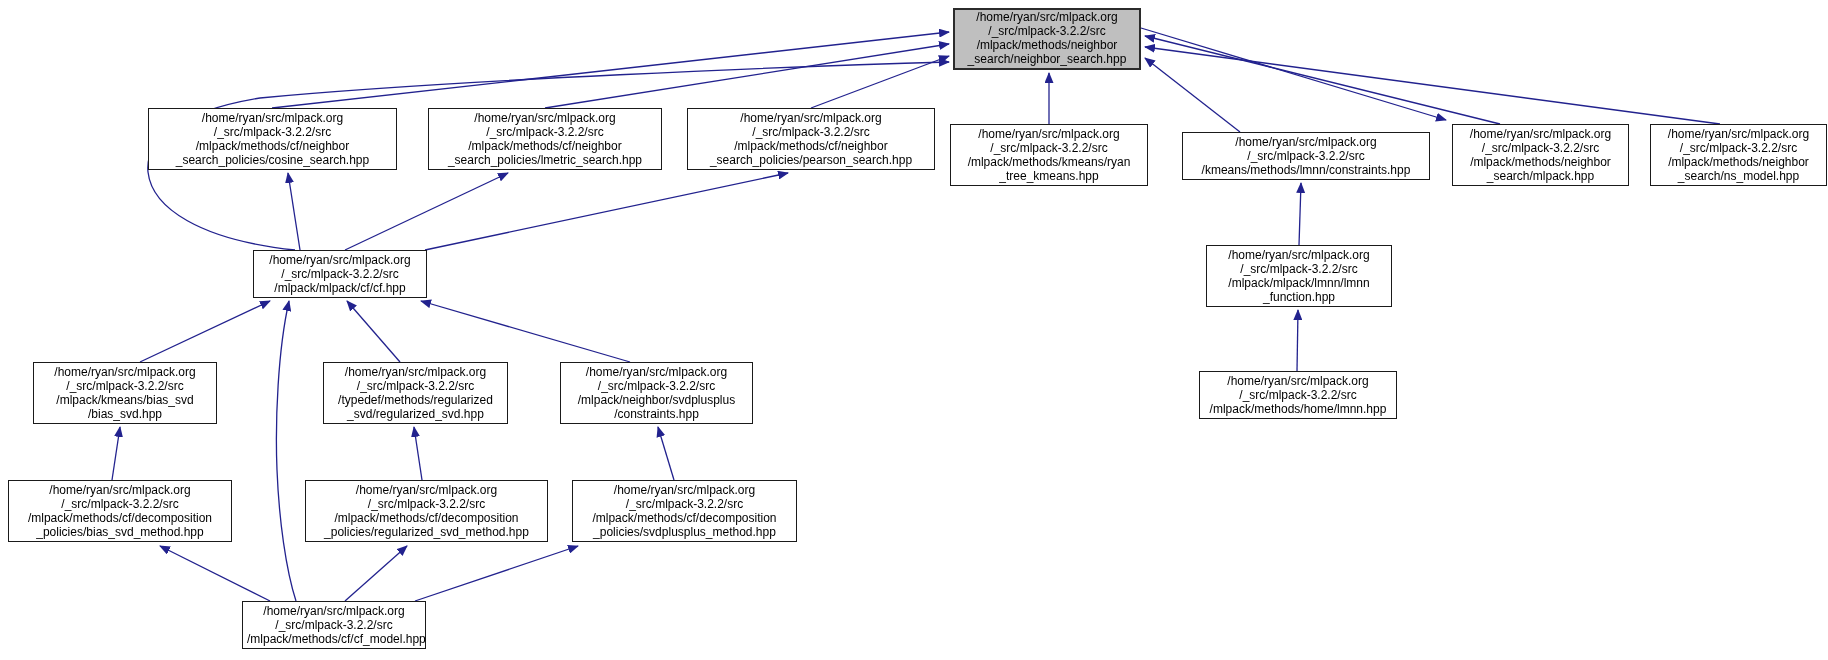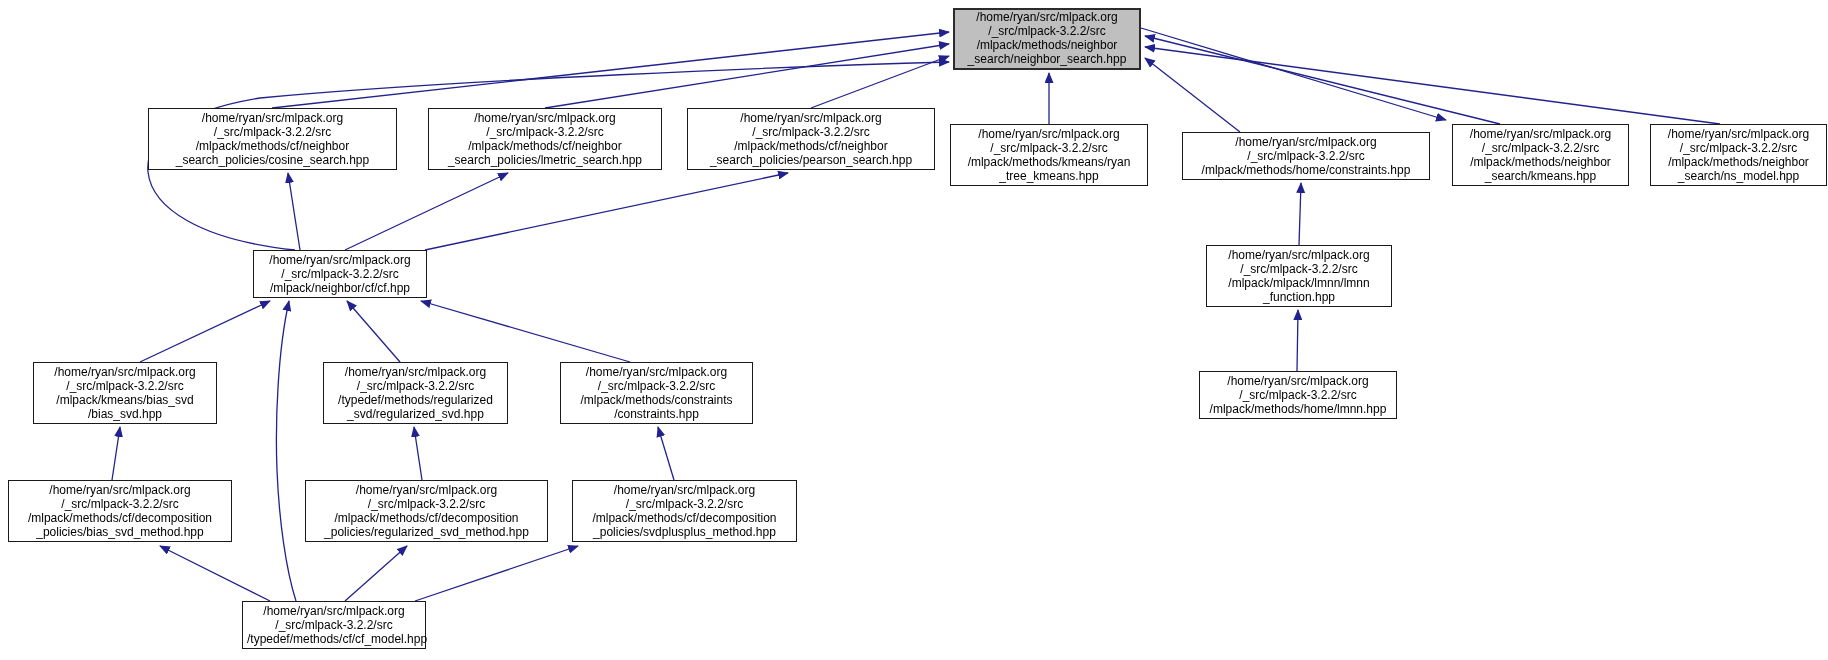--- a/index.html
+++ b/index.html
@@ -84,61 +84,61 @@
 <div class="node" style="left:950px;top:124px;width:198px;height:62px">
   <div class="ln">/home/ryan/src/mlpack.org</div>
   <div class="ln">/_src/mlpack-3.2.2/src</div>
   <div class="ln">/mlpack/methods/kmeans/ryan</div>
   <div class="ln">_tree_kmeans.hpp</div>
 </div>
 
 <div class="node" style="left:1182px;top:132px;width:248px;height:48px">
   <div class="ln">/home/ryan/src/mlpack.org</div>
   <div class="ln">/_src/mlpack-3.2.2/src</div>
-  <div class="ln">/mlpack/methods/home/constraints.hpp</div>
+  <div class="ln">/kmeans/methods/lmnn/constraints.hpp</div>
 </div>
 
 <div class="node" style="left:1452px;top:124px;width:177px;height:62px">
   <div class="ln">/home/ryan/src/mlpack.org</div>
   <div class="ln">/_src/mlpack-3.2.2/src</div>
   <div class="ln">/mlpack/methods/neighbor</div>
-  <div class="ln">_search/kmeans.hpp</div>
+  <div class="ln">_search/mlpack.hpp</div>
 </div>
 
 <div class="node" style="left:1650px;top:124px;width:177px;height:62px">
   <div class="ln">/home/ryan/src/mlpack.org</div>
   <div class="ln">/_src/mlpack-3.2.2/src</div>
   <div class="ln">/mlpack/methods/neighbor</div>
   <div class="ln">_search/ns_model.hpp</div>
 </div>
 
 <div class="node" style="left:253px;top:250px;width:174px;height:48px">
   <div class="ln">/home/ryan/src/mlpack.org</div>
   <div class="ln">/_src/mlpack-3.2.2/src</div>
-  <div class="ln">/mlpack/neighbor/cf/cf.hpp</div>
+  <div class="ln">/mlpack/mlpack/cf/cf.hpp</div>
 </div>
 
 <div class="node" style="left:33px;top:362px;width:184px;height:62px">
   <div class="ln">/home/ryan/src/mlpack.org</div>
   <div class="ln">/_src/mlpack-3.2.2/src</div>
   <div class="ln">/mlpack/kmeans/bias_svd</div>
   <div class="ln">/bias_svd.hpp</div>
 </div>
 
 <div class="node" style="left:323px;top:362px;width:185px;height:62px">
   <div class="ln">/home/ryan/src/mlpack.org</div>
   <div class="ln">/_src/mlpack-3.2.2/src</div>
   <div class="ln">/typedef/methods/regularized</div>
   <div class="ln">_svd/regularized_svd.hpp</div>
 </div>
 
 <div class="node" style="left:560px;top:362px;width:193px;height:62px">
   <div class="ln">/home/ryan/src/mlpack.org</div>
   <div class="ln">/_src/mlpack-3.2.2/src</div>
-  <div class="ln">/mlpack/methods/constraints</div>
+  <div class="ln">/mlpack/neighbor/svdplusplus</div>
   <div class="ln">/constraints.hpp</div>
 </div>
 
 <div class="node" style="left:8px;top:480px;width:224px;height:62px">
   <div class="ln">/home/ryan/src/mlpack.org</div>
   <div class="ln">/_src/mlpack-3.2.2/src</div>
   <div class="ln">/mlpack/methods/cf/decomposition</div>
   <div class="ln">_policies/bias_svd_method.hpp</div>
 </div>
 
@@ -152,21 +152,21 @@
 <div class="node" style="left:572px;top:480px;width:225px;height:62px">
   <div class="ln">/home/ryan/src/mlpack.org</div>
   <div class="ln">/_src/mlpack-3.2.2/src</div>
   <div class="ln">/mlpack/methods/cf/decomposition</div>
   <div class="ln">_policies/svdplusplus_method.hpp</div>
 </div>
 
 <div class="node" style="left:242px;top:601px;width:184px;height:48px">
   <div class="ln">/home/ryan/src/mlpack.org</div>
   <div class="ln">/_src/mlpack-3.2.2/src</div>
-  <div class="ln">/typedef/methods/cf/cf_model.hpp</div>
+  <div class="ln">/mlpack/methods/cf/cf_model.hpp</div>
 </div>
 
 <div class="node" style="left:1206px;top:245px;width:186px;height:62px">
   <div class="ln">/home/ryan/src/mlpack.org</div>
   <div class="ln">/_src/mlpack-3.2.2/src</div>
   <div class="ln">/mlpack/mlpack/lmnn/lmnn</div>
   <div class="ln">_function.hpp</div>
 </div>
 
 <div class="node" style="left:1199px;top:371px;width:198px;height:48px">

